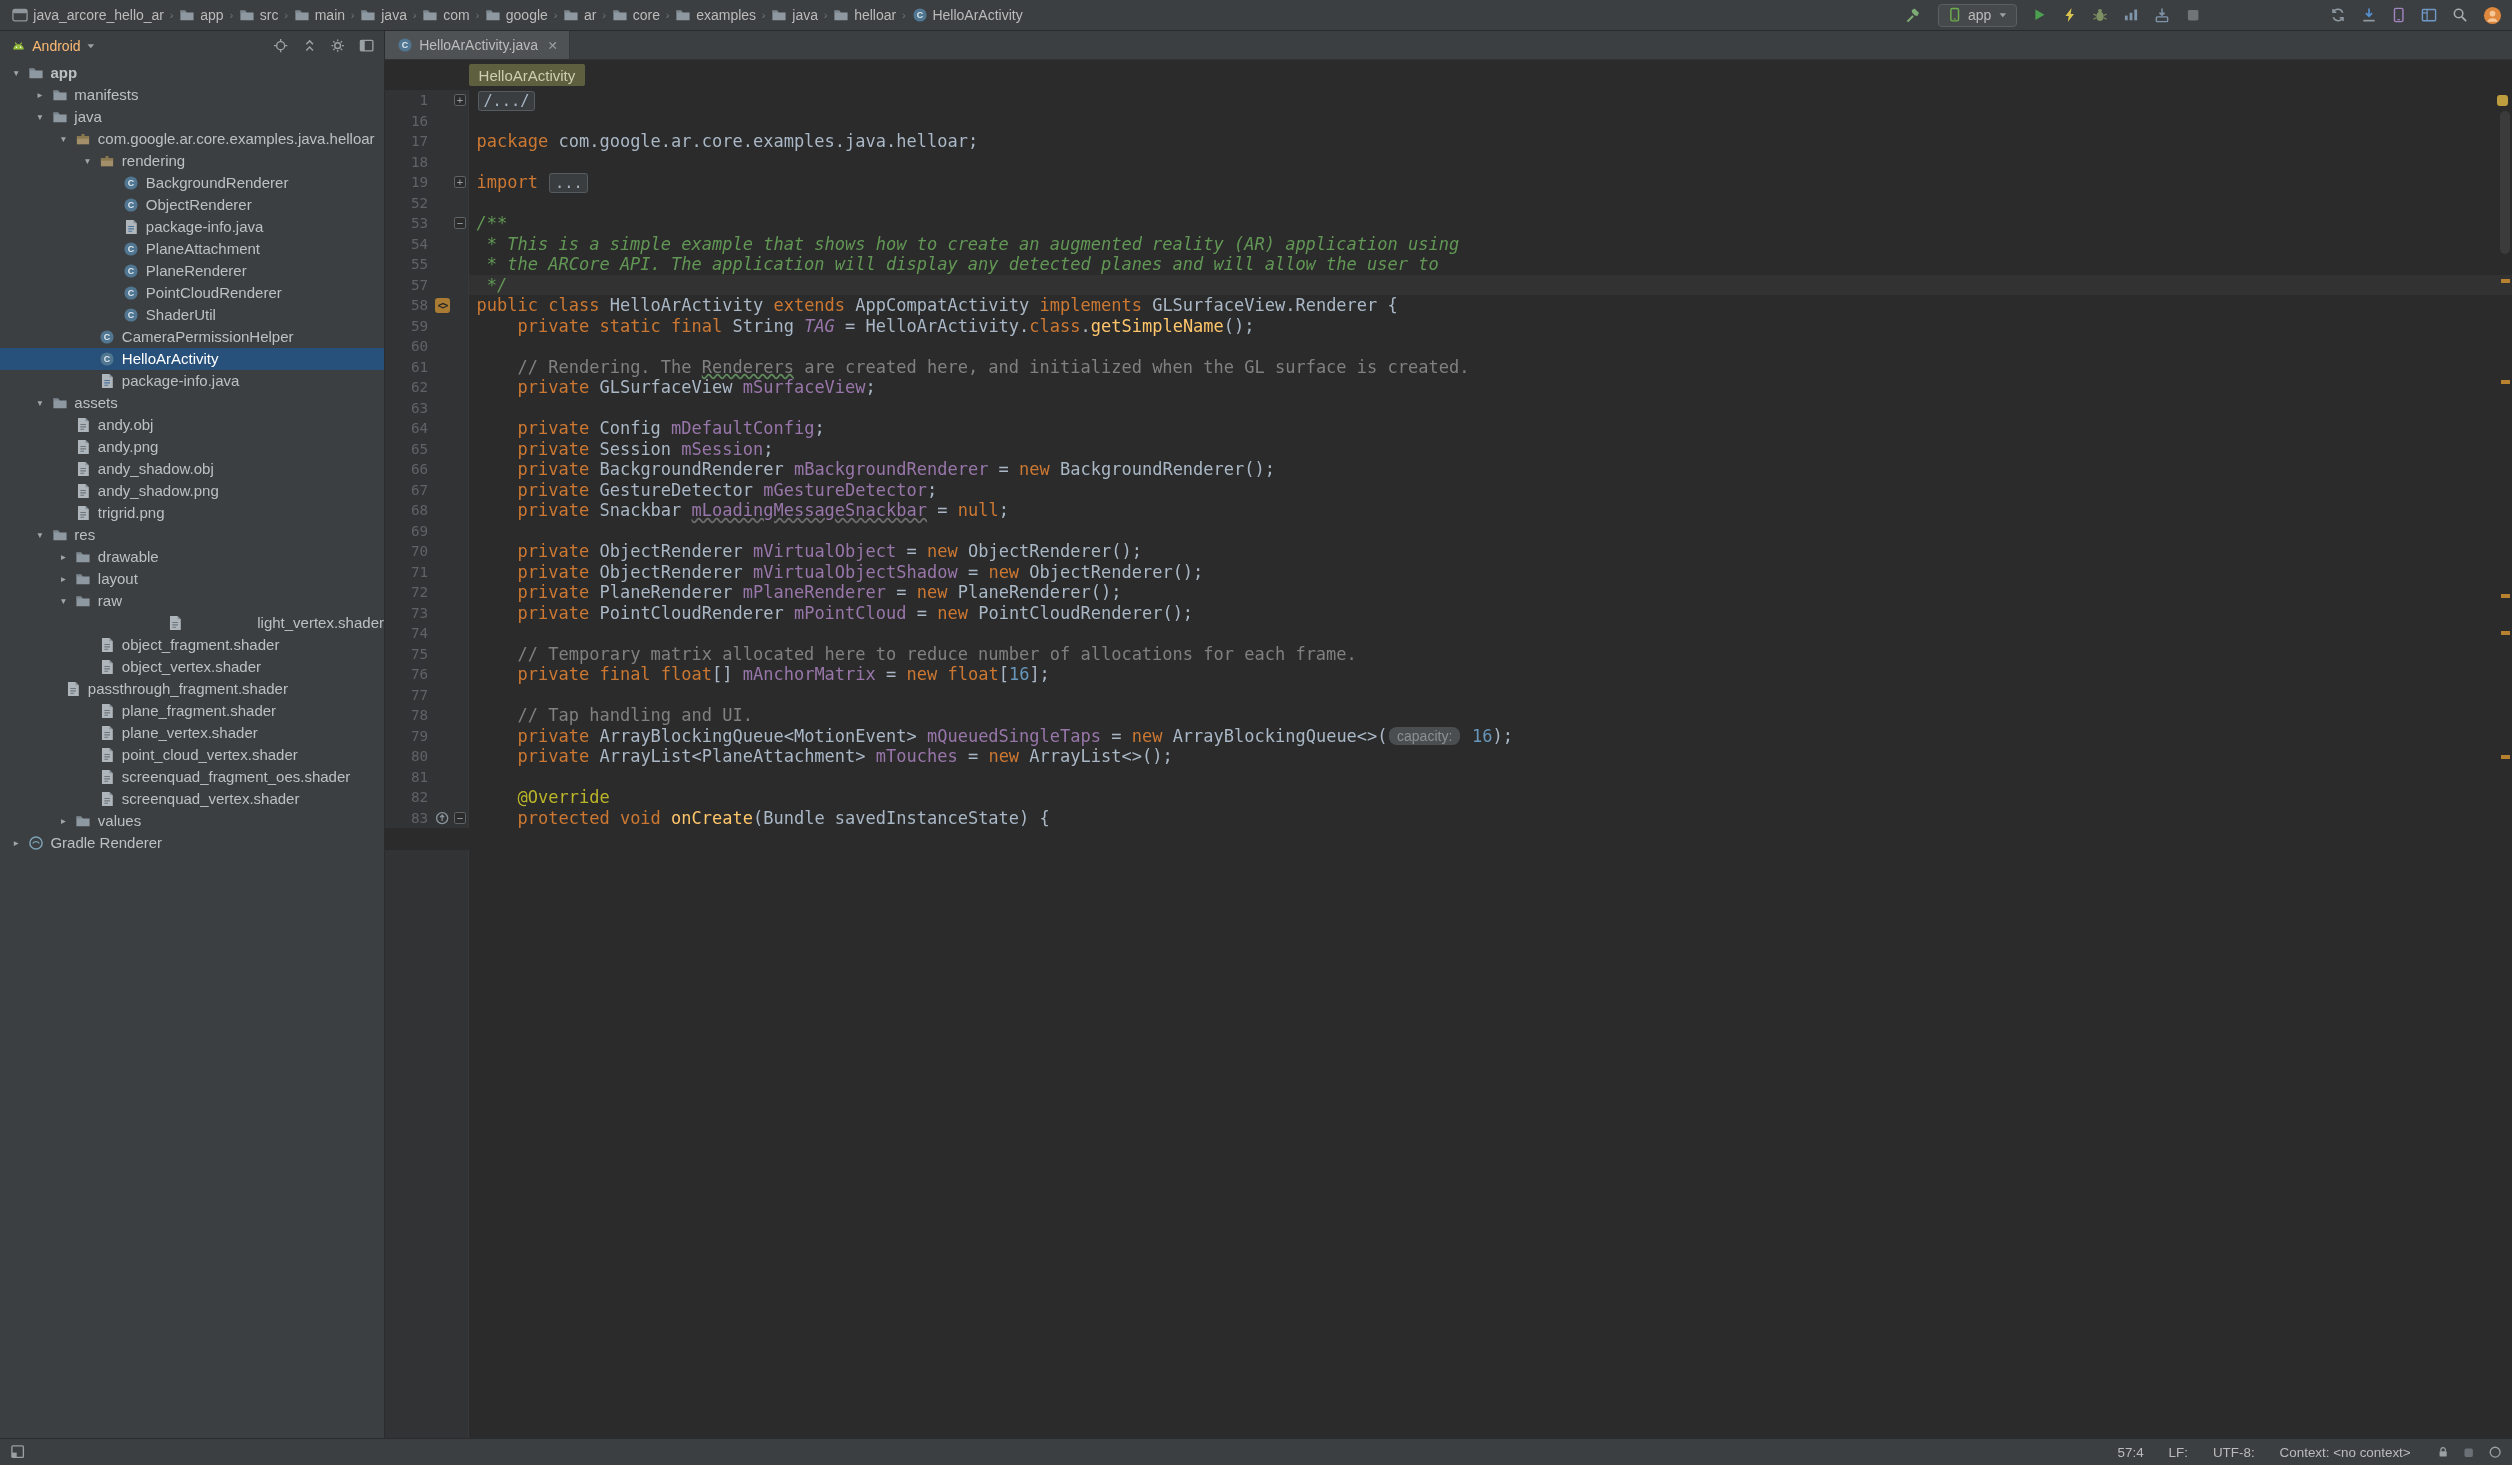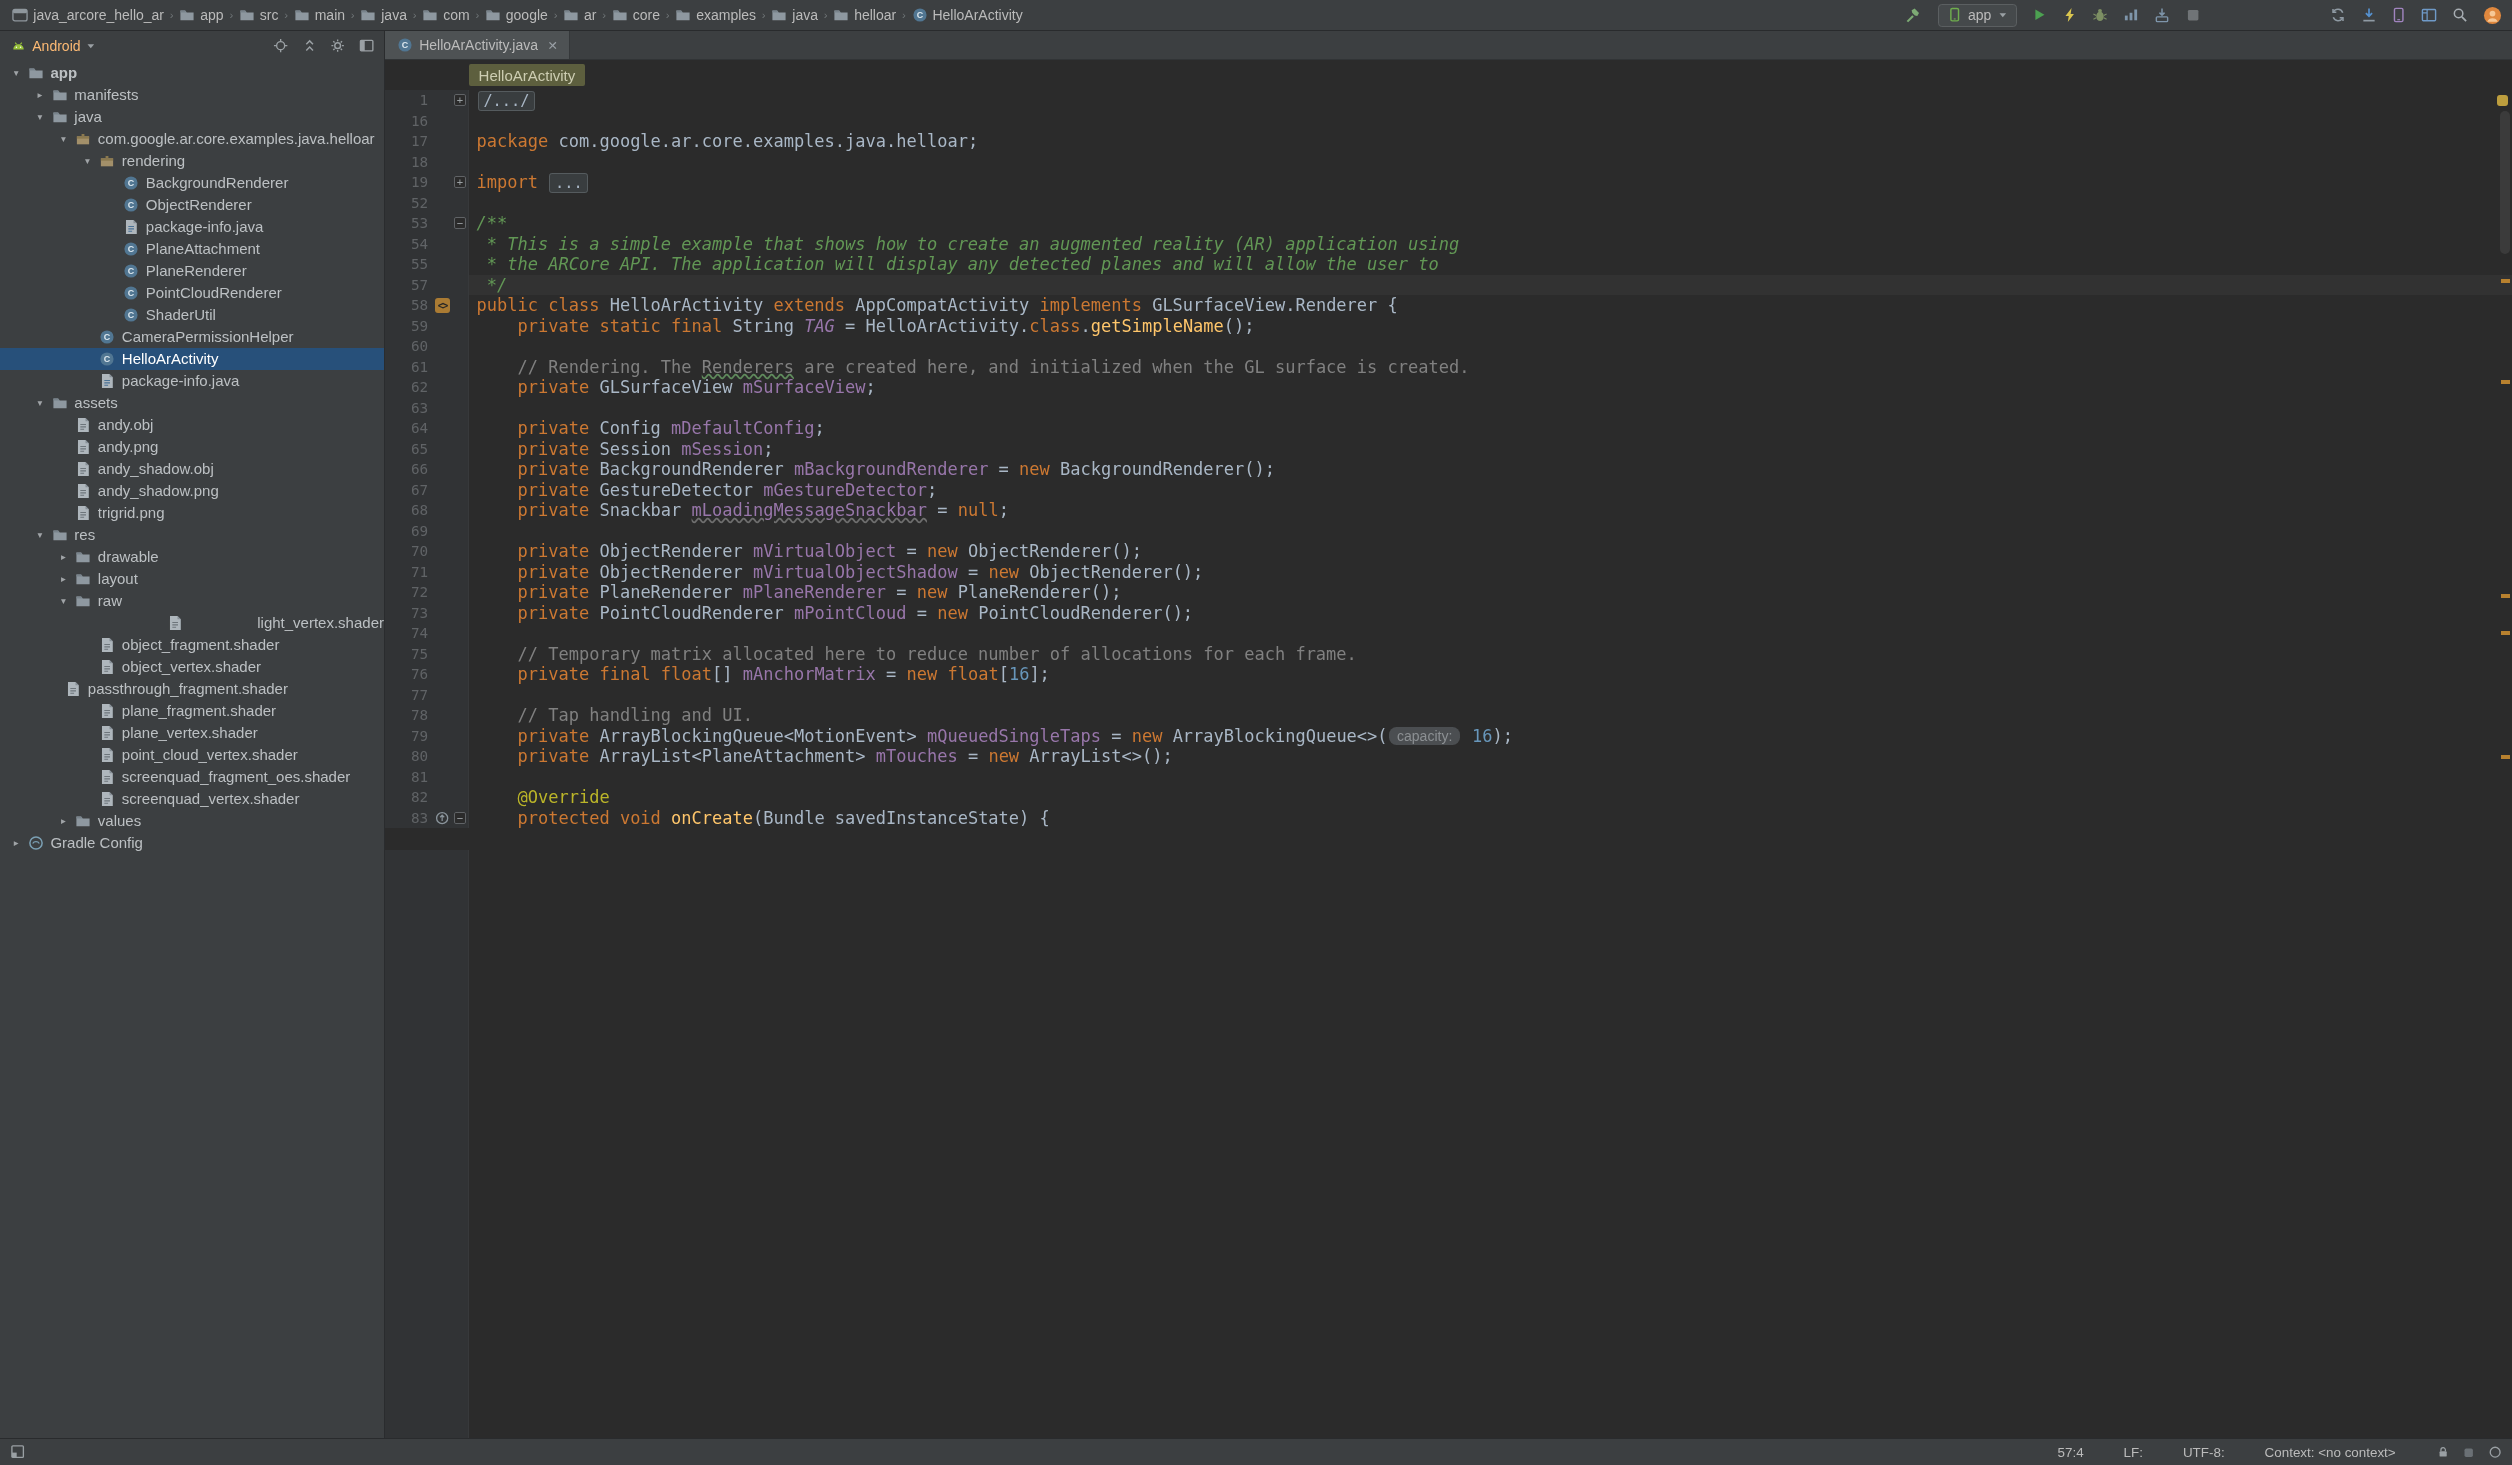--- a/index.html
+++ b/index.html
@@ -83,21 +83,21 @@
 
   
   .sbcorner{position:absolute;top:4.8px;right:3.8px;width:11.5px;height:11.5px;border-radius:2.9px;background:#bd9e3e}
   .sbthumb{position:absolute;top:21px;right:1.9px;width:10.5px;height:143px;border-radius:5.7px;background:rgba(255,255,255,.08)}
   .sbmark{position:absolute;right:1.9px;width:9.6px;height:3.8px;background:#b8812f}
 
   
   .statusbar{position:absolute;left:0;right:0;bottom:0;height:27px;background:#3c3f41;
     border-top:1px solid #292b2d;display:flex;align-items:center;padding:0 9.6px;
     font-size:13.4px;color:#bbbbbb}
-  .sb-right{margin-left:auto;display:flex;align-items:flex-end;gap:40px}
+  .sb-right{margin-left:auto;display:flex;align-items:flex-end;gap:25px}
   .sb-icons{display:flex;align-items:center;gap:12.4px}
 </style>
 </head>
 <body>
 
 <div class="app">
 
   <div class="topbar">
     <div class="crumbs">
         <span class="crumb">
@@ -741,21 +741,21 @@
             <span class="tlabel">values</span>
           </div>
           <div class="trow" style="padding-left: 7.6px;">
             <span class="arrow">▸</span>
             <span class="ticon">
               <svg width="16" height="16" viewBox="0 0 17 17">
                 <circle cx="8.5" cy="8.5" r="6.5" fill="none" stroke="#7ba0b4" stroke-width="1.6"></circle>
                 <path d="M5 9c1.5-2.5 5.5-2.5 7 0" fill="none" stroke="#7ba0b4" stroke-width="1.4"></path>
               </svg>
             </span>
-            <span class="tlabel">Gradle Config</span>
+            <span class="tlabel">Gradle Renderer</span>
           </div>
         </div>
     </div>
 
     <div class="editor">
       <div class="tabbar">
         <div class="tab">
           <span class="ic">
               <svg width="16" height="16" viewBox="0 0 17 17" style="font-size:14.5px">
                 <circle cx="8.5" cy="8.5" r="7" fill="#517692"></circle>

